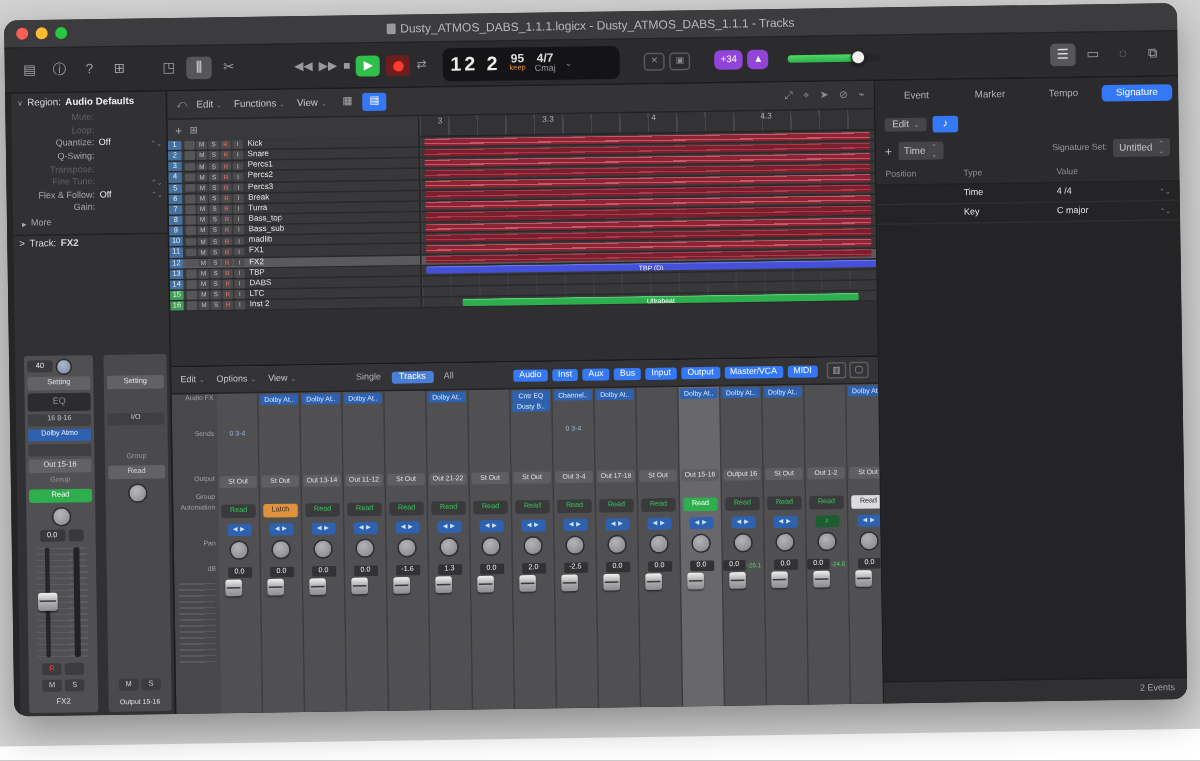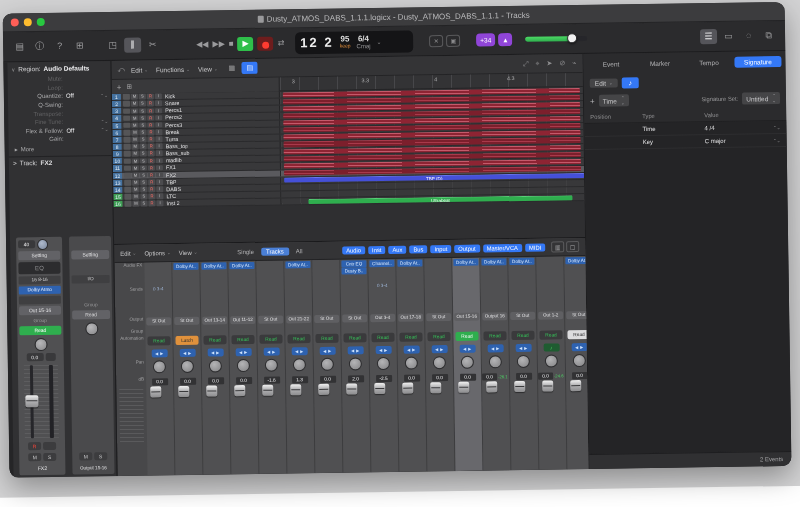--- a/index.html
+++ b/index.html
@@ -213,21 +213,21 @@
         <span class="rec"><i></i></span>
         <span class="tr-ic">⇄</span>
       </div>
       <div class="lcd">
         <span class="pos"><span>12</span> <span>2</span></span>
         <span class="col">
           <span class="big">95</span>
           <span class="sub">keep</span>
         </span>
         <span class="col">
-          <span class="big">6/4</span>
+          <span class="big">4/7</span>
           <span class="sub2">Cmaj</span>
         </span>
         <span class="chev">⌄</span>
       </div>
       <span class="tsp"></span>
       <span class="minibtn">✕</span>
       <span class="minibtn">▣</span>
       <span class="tsp"></span>
       <span class="badge">+34</span>
       <span class="badge sq">▲</span>

